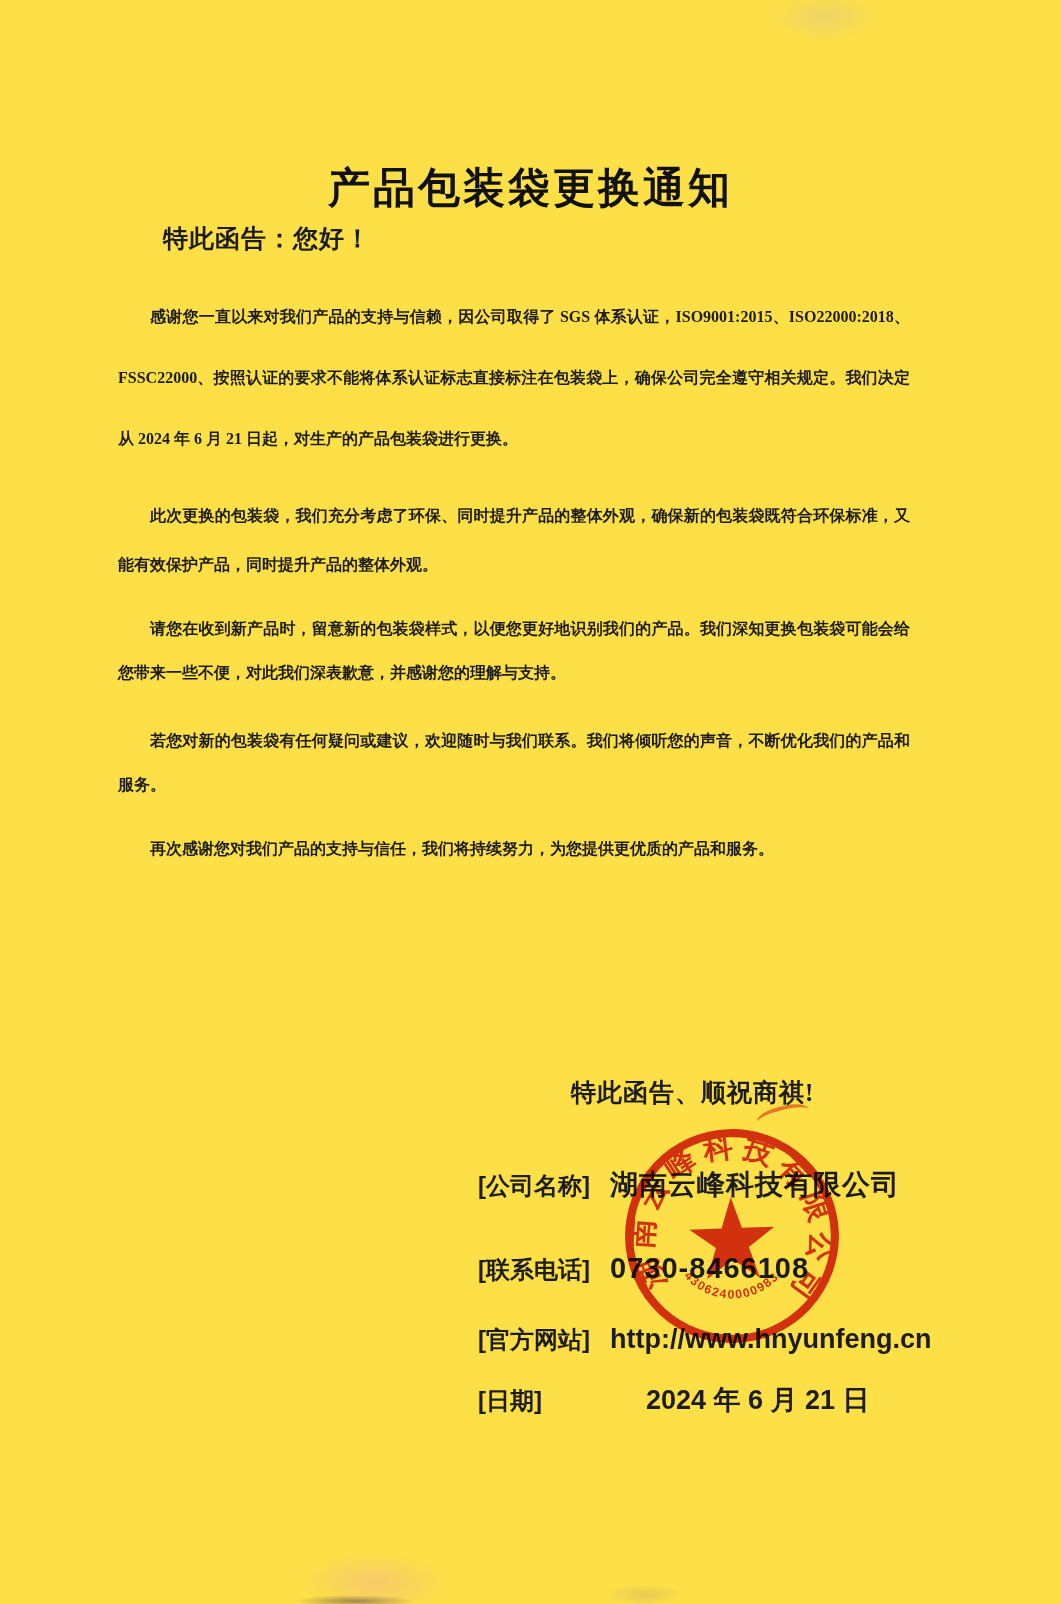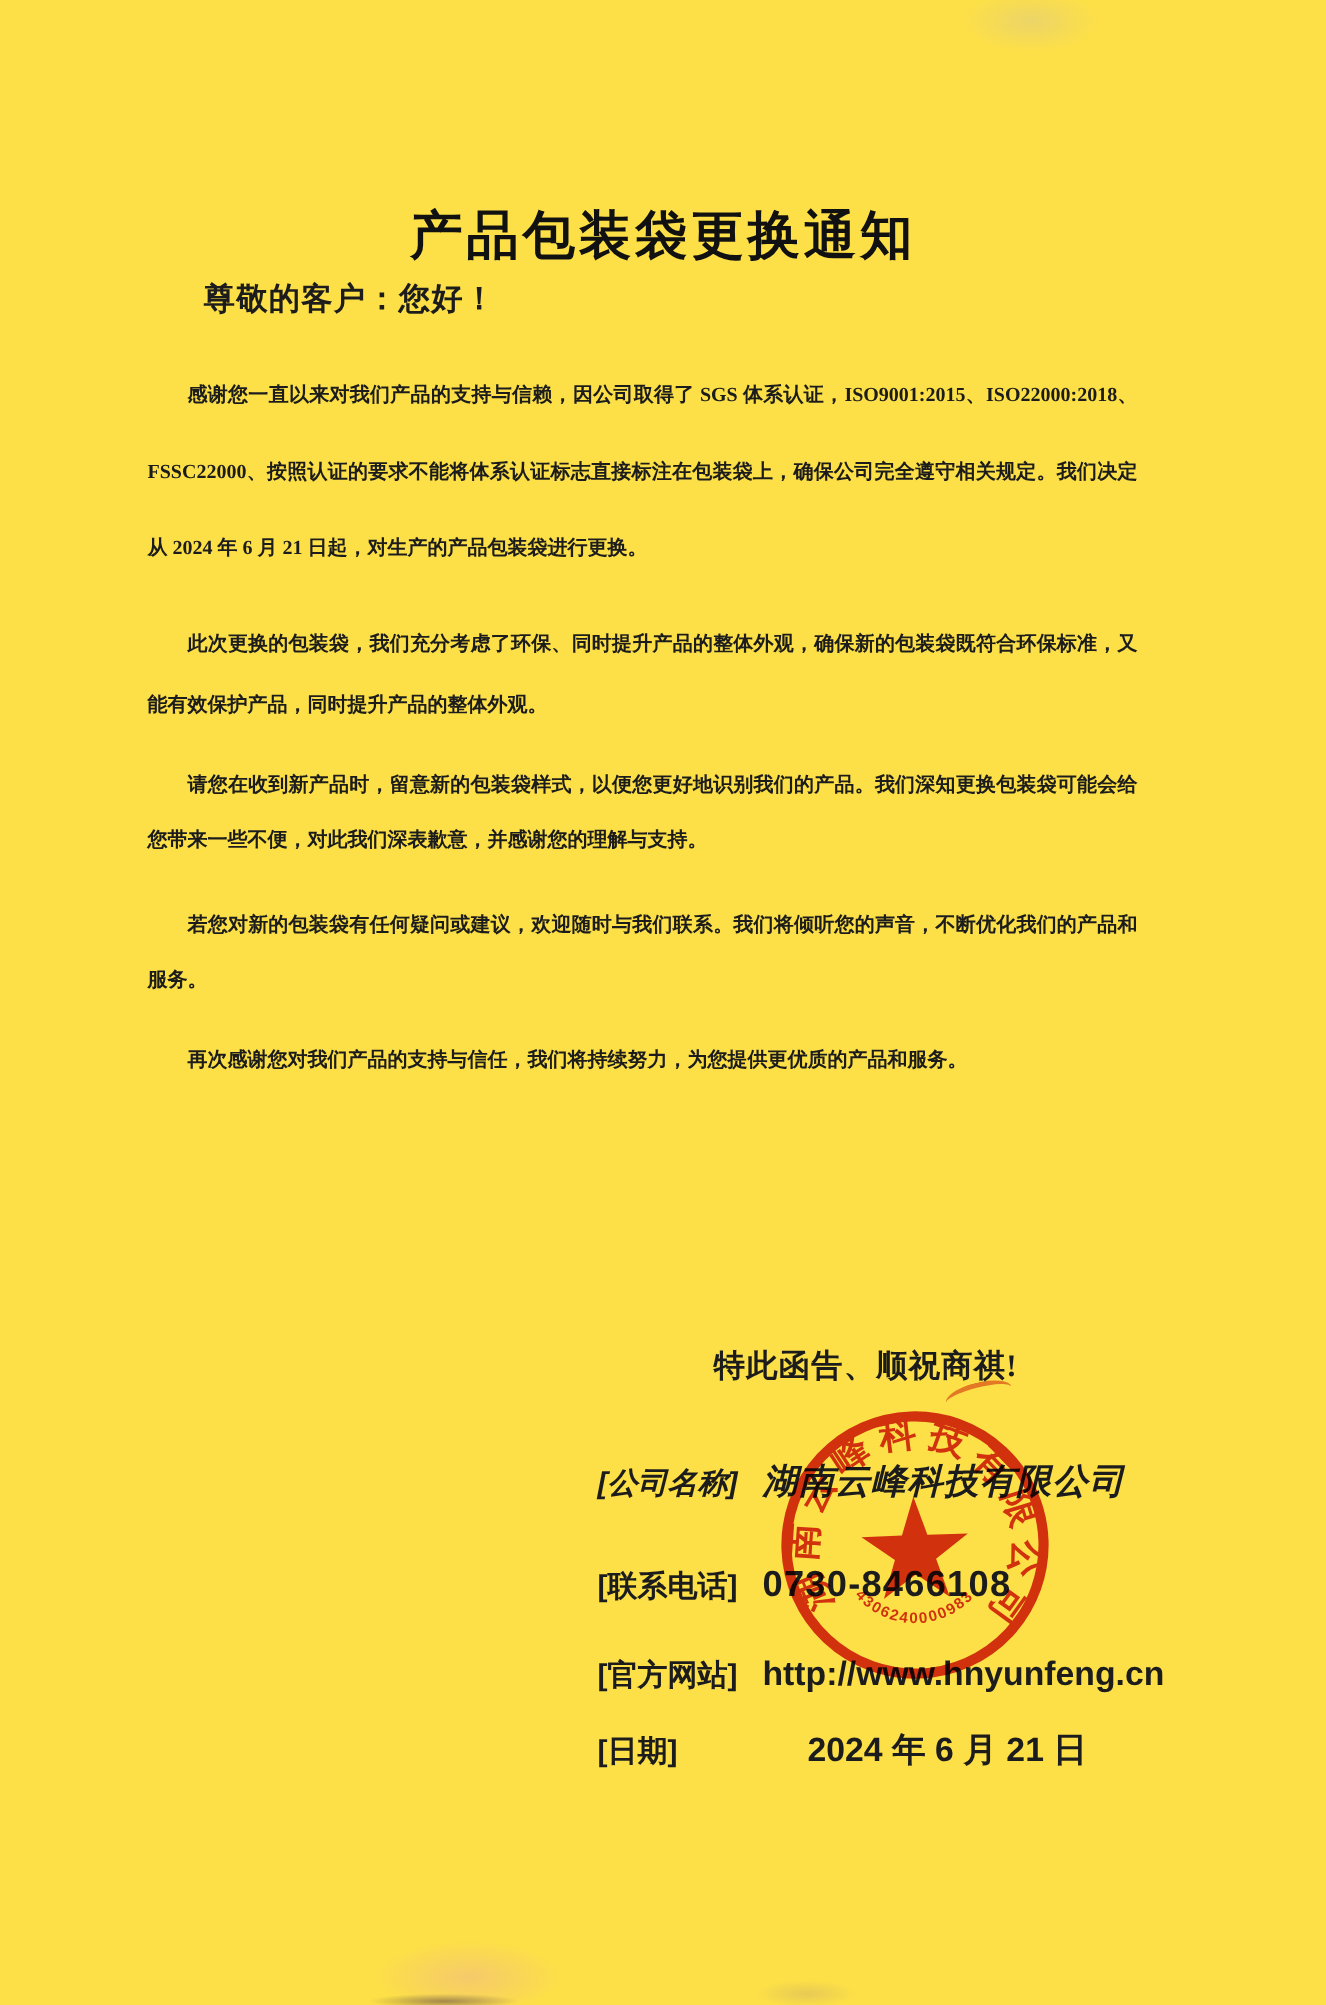--- a/index.html
+++ b/index.html
@@ -33,21 +33,21 @@
   .para-2 { line-height:49px; margin-top:22px !important; }
   .para-3 { line-height:44px; margin-top:18px !important; }
   .para-4 { line-height:44px; margin-top:24px !important; }
   .para-5 { line-height:44px; margin-top:20px !important; }
   .closing {
     position:absolute; top:1076px; left:545px;
     font-size:25px; letter-spacing:1px;margin-left:26px;
   }
   .footer-block { position:absolute; top:1166px; left:478px; width:460px; }
   .frow { position:absolute; left:0; display:flex; align-items:baseline; white-space:nowrap; }
-  .frow-0 { top:0px;font-style:italic; }
+  .frow-0 { top:0px; }
   .frow-1 { top:86px; }
   .frow-2 { top:158px; }
   .frow-3 { top:216px; }
   .flabel {
     display:inline-block; width:132px;
     font-family:"Liberation Sans","DejaVu Sans",sans-serif;
     font-size:24px; font-weight:700;
   }
   .fvalue { font-weight:700; }
   .fv-0 { font-size:28px; letter-spacing:1px; }
@@ -90,21 +90,21 @@
     background:radial-gradient(closest-side, rgba(190,160,110,.35), rgba(190,160,110,0));
   }
 </style>
 </head>
 <body>
 
 <div class="page">
 
   <h1 class="doc-title">产品包装袋更换通知</h1>
 
-  <div class="salutation">尊敬的客户：您好！</div>
+  <div class="salutation">特此函告：您好！</div>
 
   <div class="body-block">
     <p class="para-1">感谢您一直以来对我们产品的支持与信赖，因公司取得了 SGS 体系认证，ISO9001:2015、ISO22000:2018、FSSC22000、按照认证的要求不能将体系认证标志直接标注在包装袋上，确保公司完全遵守相关规定。我们决定从 2024 年 6 月 21 日起，对生产的产品包装袋进行更换。</p>
     <p class="para-2">此次更换的包装袋，我们充分考虑了环保、同时提升产品的整体外观，确保新的包装袋既符合环保标准，又能有效保护产品，同时提升产品的整体外观。</p>
     <p class="para-3">请您在收到新产品时，留意新的包装袋样式，以便您更好地识别我们的产品。我们深知更换包装袋可能会给您带来一些不便，对此我们深表歉意，并感谢您的理解与支持。</p>
     <p class="para-4">若您对新的包装袋有任何疑问或建议，欢迎随时与我们联系。我们将倾听您的声音，不断优化我们的产品和服务。</p>
     <p class="para-5">再次感谢您对我们产品的支持与信任，我们将持续努力，为您提供更优质的产品和服务。</p>
   </div>
 
   <div class="closing">特此函告、顺祝商祺!</div>

